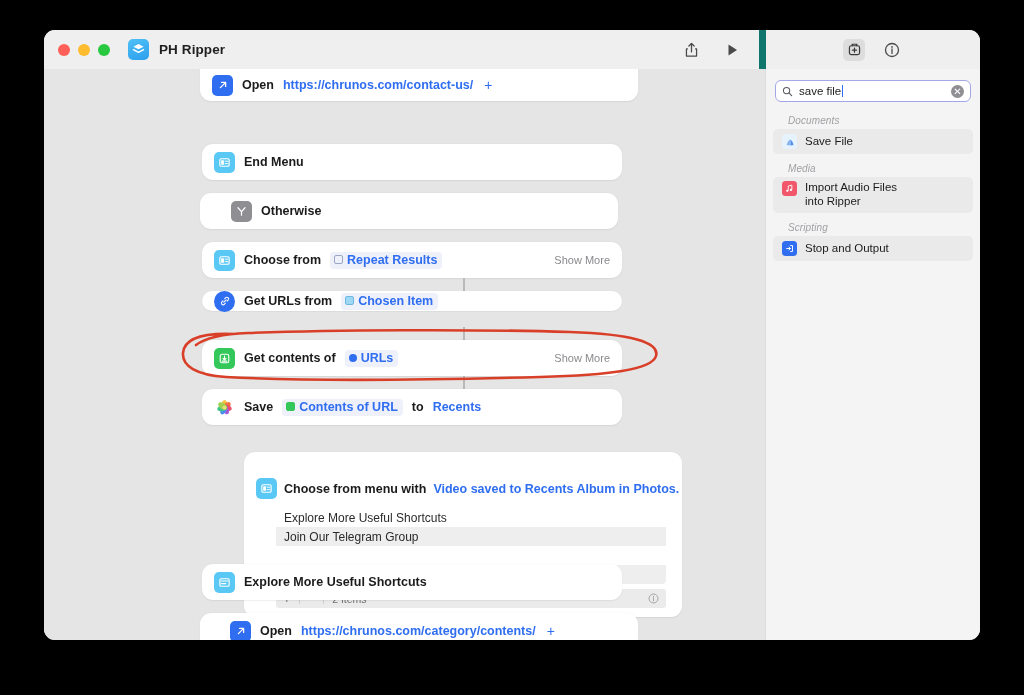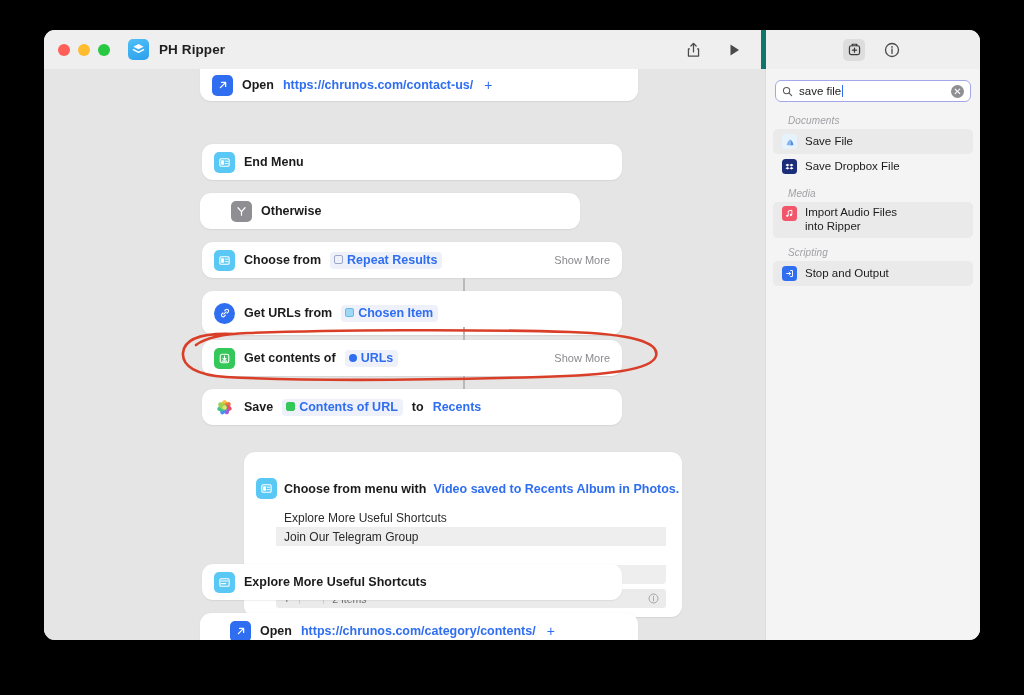--- a/index.html
+++ b/index.html
@@ -43,21 +43,21 @@
     align-items: center;
     box-sizing: border-box;
   }
   .tb-left {
     width: 722px;
     height: 39px;
     display: flex;
     align-items: center;
     box-sizing: border-box;
     padding-left: 14px;
-    border-right: 5px solid #0f766e;
+    border-right: 7px solid #0f766e;
   }
   .traffic {
     display: flex;
     align-items: center;
     gap: 8px;
     margin-right: 18px;
   }
   .dot { width: 12px; height: 12px; border-radius: 50%; }
   .dot.red    { background: #ff5f57; }
   .dot.yellow { background: #febc2e; }
@@ -430,21 +430,21 @@
               <svg width="13" height="13" viewBox="0 0 14 14">
                 <rect x="2" y="3" width="10" height="8" rx="1.4" fill="none" stroke="#ffffff" stroke-width="1.2"></rect>
                 <rect x="3.4" y="4.6" width="3" height="4.8" rx="0.6" fill="#ffffff"></rect>
                 <path d="M7.6 5.6 L10.6 5.6 M7.6 8.2 L10.6 8.2" stroke="#ffffff" stroke-width="1" stroke-linecap="round"></path>
               </svg>
             </div>
             <span class="label">End Menu</span>
           </div>
         </div>
 
-        <div class="card" style="left:156px; width:380px; top:124px; height:36px;">
+        <div class="card" style="left:156px; width:418px; top:124px; height:36px;">
           <div class="row-inner" style="padding-left:31px;">
             <div class="aicon gray-branch" style="position:absolute; left:31px;">
               <svg width="13" height="13" viewBox="0 0 14 14">
                 <path d="M3.2 3 L7 7.2 L7 11 M10.8 3 L7 7.2" stroke="#ffffff" stroke-width="1.35" stroke-linecap="round" stroke-linejoin="round" fill="none"></path>
               </svg>
             </div>
             <span class="label" style="margin-left:30px;">Otherwise</span>
           </div>
         </div>
 
@@ -460,21 +460,21 @@
             <span class="label">Choose from</span>
             <span class="token">
               <span class="token-sq"></span>
               <span>Repeat Results</span>
             </span>
             <span class="show-more">Show More</span>
           </div>
         </div>
         <div class="connector" style="top:209px; height:13px;"></div>
 
-        <div class="card indent" style="top:222px; height:44px;border-radius:11px;">
+        <div class="card indent" style="top:222px; height:20px;border-radius:11px;">
           <div class="row-inner">
             <div class="aicon blue-link">
               <svg width="12" height="12" viewBox="0 0 14 14">
                 <path d="M5.6 8.4 L8.4 5.6" stroke="#ffffff" stroke-width="1.25" stroke-linecap="round"></path>
                 <path d="M7.4 9.6 L6.2 10.8 A1.9 1.9 0 0 1 3.4 8 L4.6 6.8" fill="none" stroke="#ffffff" stroke-width="1.25" stroke-linecap="round"></path>
                 <path d="M6.6 4.4 L7.8 3.2 A1.9 1.9 0 0 1 10.6 6 L9.4 7.2" fill="none" stroke="#ffffff" stroke-width="1.25" stroke-linecap="round"></path>
               </svg>
             </div>
             <span class="label">Get URLs from</span>
             <span class="token">
@@ -616,29 +616,20 @@
         <div class="sb-item sel">
           <span class="sb-icon files">
             <svg width="12" height="12" viewBox="0 0 14 14">
               <path d="M3 10.4 C3.6 8 5.2 5.6 7 4.2 C8.2 6.4 8.4 9 8 11 Z" fill="#8ab6f0"></path>
               <path d="M7 4.2 C9 5 10.6 7.4 11 10.4 L8 11 C8.4 9 8.2 6.4 7 4.2 Z" fill="#4f8fe8"></path>
             </svg>
           </span>
           <span class="sb-label">Save File</span>
         </div>
 
-        <div class="sb-item">
-          <span class="sb-icon dropbox">
-            <svg width="11" height="11" viewBox="0 0 14 14">
-              <path d="M4 3 L7 5 L4 7 L1 5 Z M10 3 L13 5 L10 7 L7 5 Z
-                       M4 7.6 L7 9.6 L10 7.6 L13 9.6 L10 11.6 L7 9.6 L4 11.6 L1 9.6 Z" fill="#ffffff" transform="scale(0.86) translate(1.1,1.1)"></path>
-            </svg>
-          </span>
-          <span class="sb-label">Save Dropbox File</span>
-        </div>
 
         <div class="sb-section">Media</div>
 
         <div class="sb-item sel" style="align-items:flex-start; padding-top:4px; padding-bottom:5px;">
           <span class="sb-icon music">
             <svg width="11" height="11" viewBox="0 0 14 14">
               <path d="M5.4 9.6 L5.4 3.8 L10 2.8 L10 8.6" fill="none" stroke="#ffffff" stroke-width="1.15" stroke-linejoin="round"></path>
               <circle cx="4.2" cy="9.9" r="1.45" fill="#ffffff"></circle>
               <circle cx="8.8" cy="8.9" r="1.45" fill="#ffffff"></circle>
             </svg>

